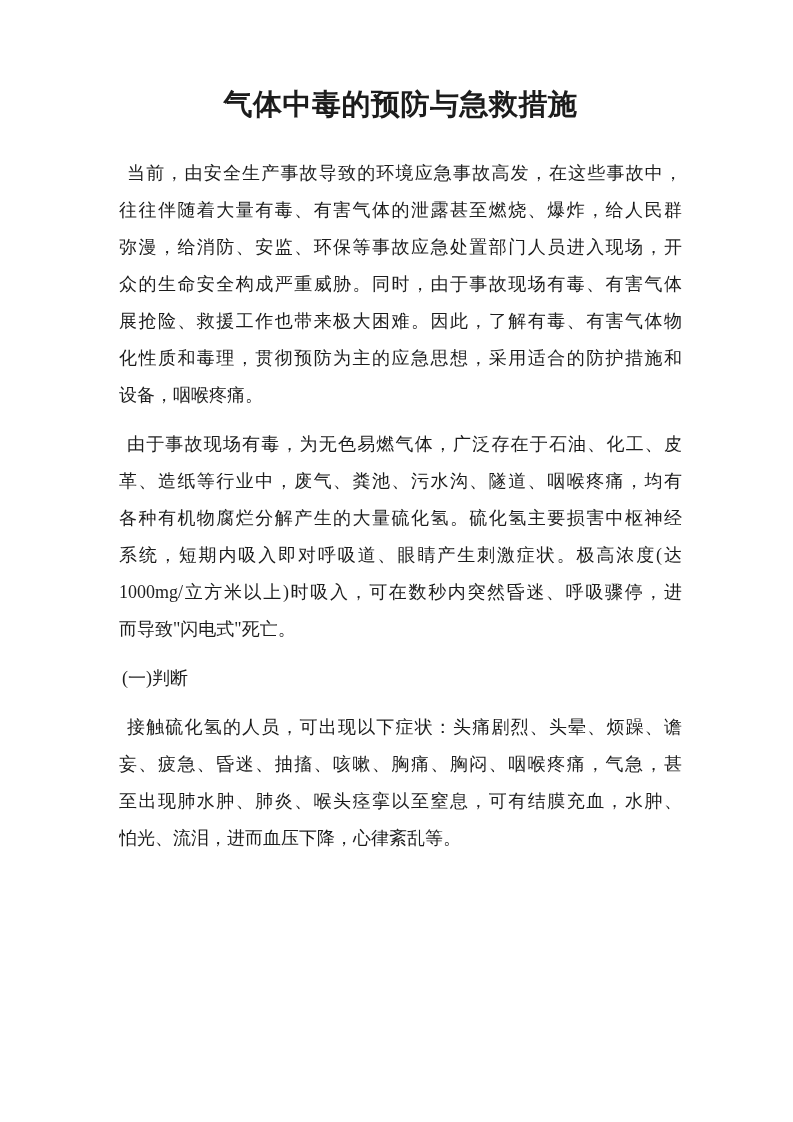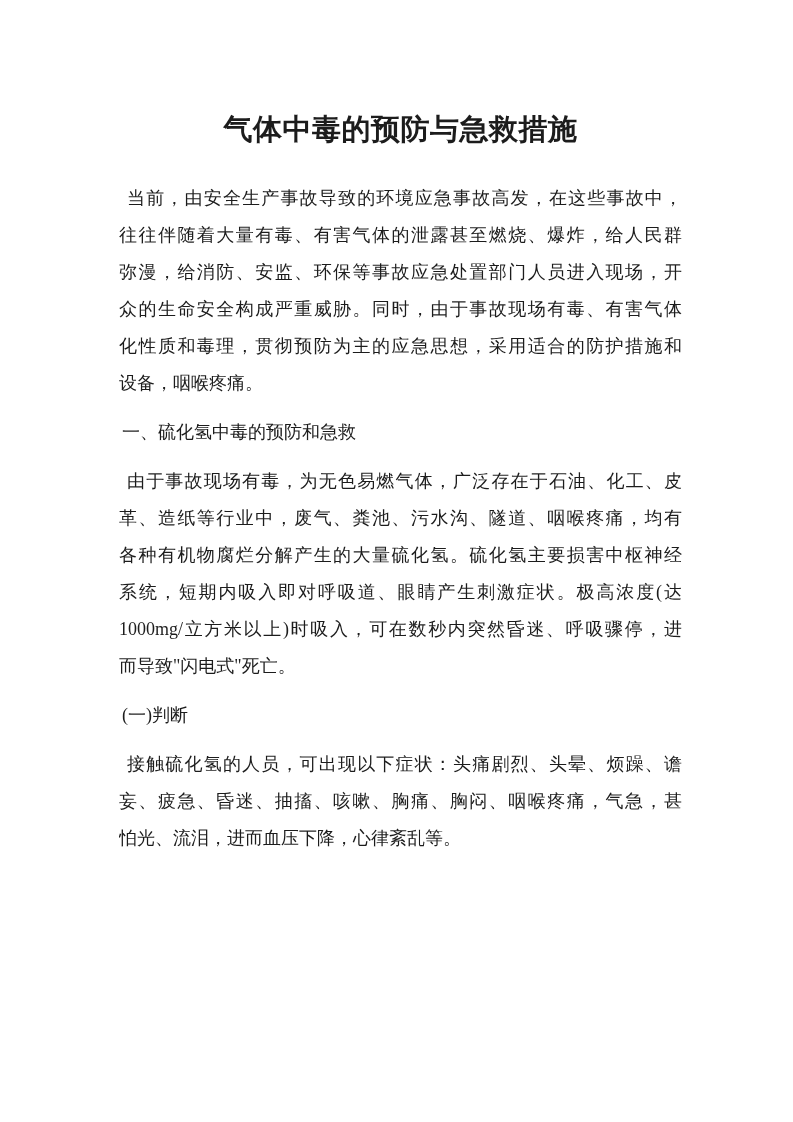--- a/index.html
+++ b/index.html
@@ -11,21 +11,21 @@
     position: relative;
     width: 793px;
     height: 1122px;
     background: #ffffff;
     overflow: hidden;
     margin: 0 auto;
     font-family: "Liberation Serif", "DejaVu Serif", serif;
     color: #1c1c1c;
   }
   .content {
-    padding: 109px 111px 0 119px;
+    padding: 84px 111px 0 119px;
   }
   .doc-title {
     font-size: 29px;
     font-weight: bold;
     line-height: 40px;
     text-align: center;
     margin: 0 0 31px 0;
     letter-spacing: 0.5px;
   }
   .blocks > * + * {
@@ -60,33 +60,34 @@
 
 <div class="page">
   <div class="content">
     <div class="doc-title">气体中毒的预防与急救措施</div>
     <div class="blocks">
         <div class="para">
           <div class="line just first">当前，由安全生产事故导致的环境应急事故高发，在这些事故中，</div>
           <div class="line just">往往伴随着大量有毒、有害气体的泄露甚至燃烧、爆炸，给人民群</div>
           <div class="line just">弥漫，给消防、安监、环保等事故应急处置部门人员进入现场，开</div>
           <div class="line just">众的生命安全构成严重威胁。同时，由于事故现场有毒、有害气体</div>
+          <div class="line just">展抢险、救援工作也带来极大困难。因此，了解有毒、有害气体物</div>
           <div class="line just">化性质和毒理，贯彻预防为主的应急思想，采用适合的防护措施和</div>
           <div class="line">设备，咽喉疼痛。</div>
         </div>
-        <div class="heading">一、硫化氢中毒的预防和急救</div>
         <div class="para">
           <div class="line just first">由于事故现场有毒，为无色易燃气体，广泛存在于石油、化工、皮</div>
           <div class="line just">革、造纸等行业中，废气、粪池、污水沟、隧道、咽喉疼痛，均有</div>
           <div class="line just">各种有机物腐烂分解产生的大量硫化氢。硫化氢主要损害中枢神经</div>
           <div class="line just">系统，短期内吸入即对呼吸道、眼睛产生刺激症状。极高浓度(达</div>
           <div class="line just">1000mg/立方米以上)时吸入，可在数秒内突然昏迷、呼吸骤停，进</div>
           <div class="line">而导致"闪电式"死亡。</div>
         </div>
         <div class="heading">(一)判断</div>
         <div class="para">
           <div class="line just first">接触硫化氢的人员，可出现以下症状：头痛剧烈、头晕、烦躁、谵</div>
           <div class="line just">妄、疲急、昏迷、抽搐、咳嗽、胸痛、胸闷、咽喉疼痛，气急，甚</div>
+          <div class="line just">至出现肺水肿、肺炎、喉头痉挛以至窒息，可有结膜充血，水肿、</div>
           <div class="line">怕光、流泪，进而血压下降，心律紊乱等。</div>
         </div>
       </div>
   </div>
 </div>
 
 </body></html>

